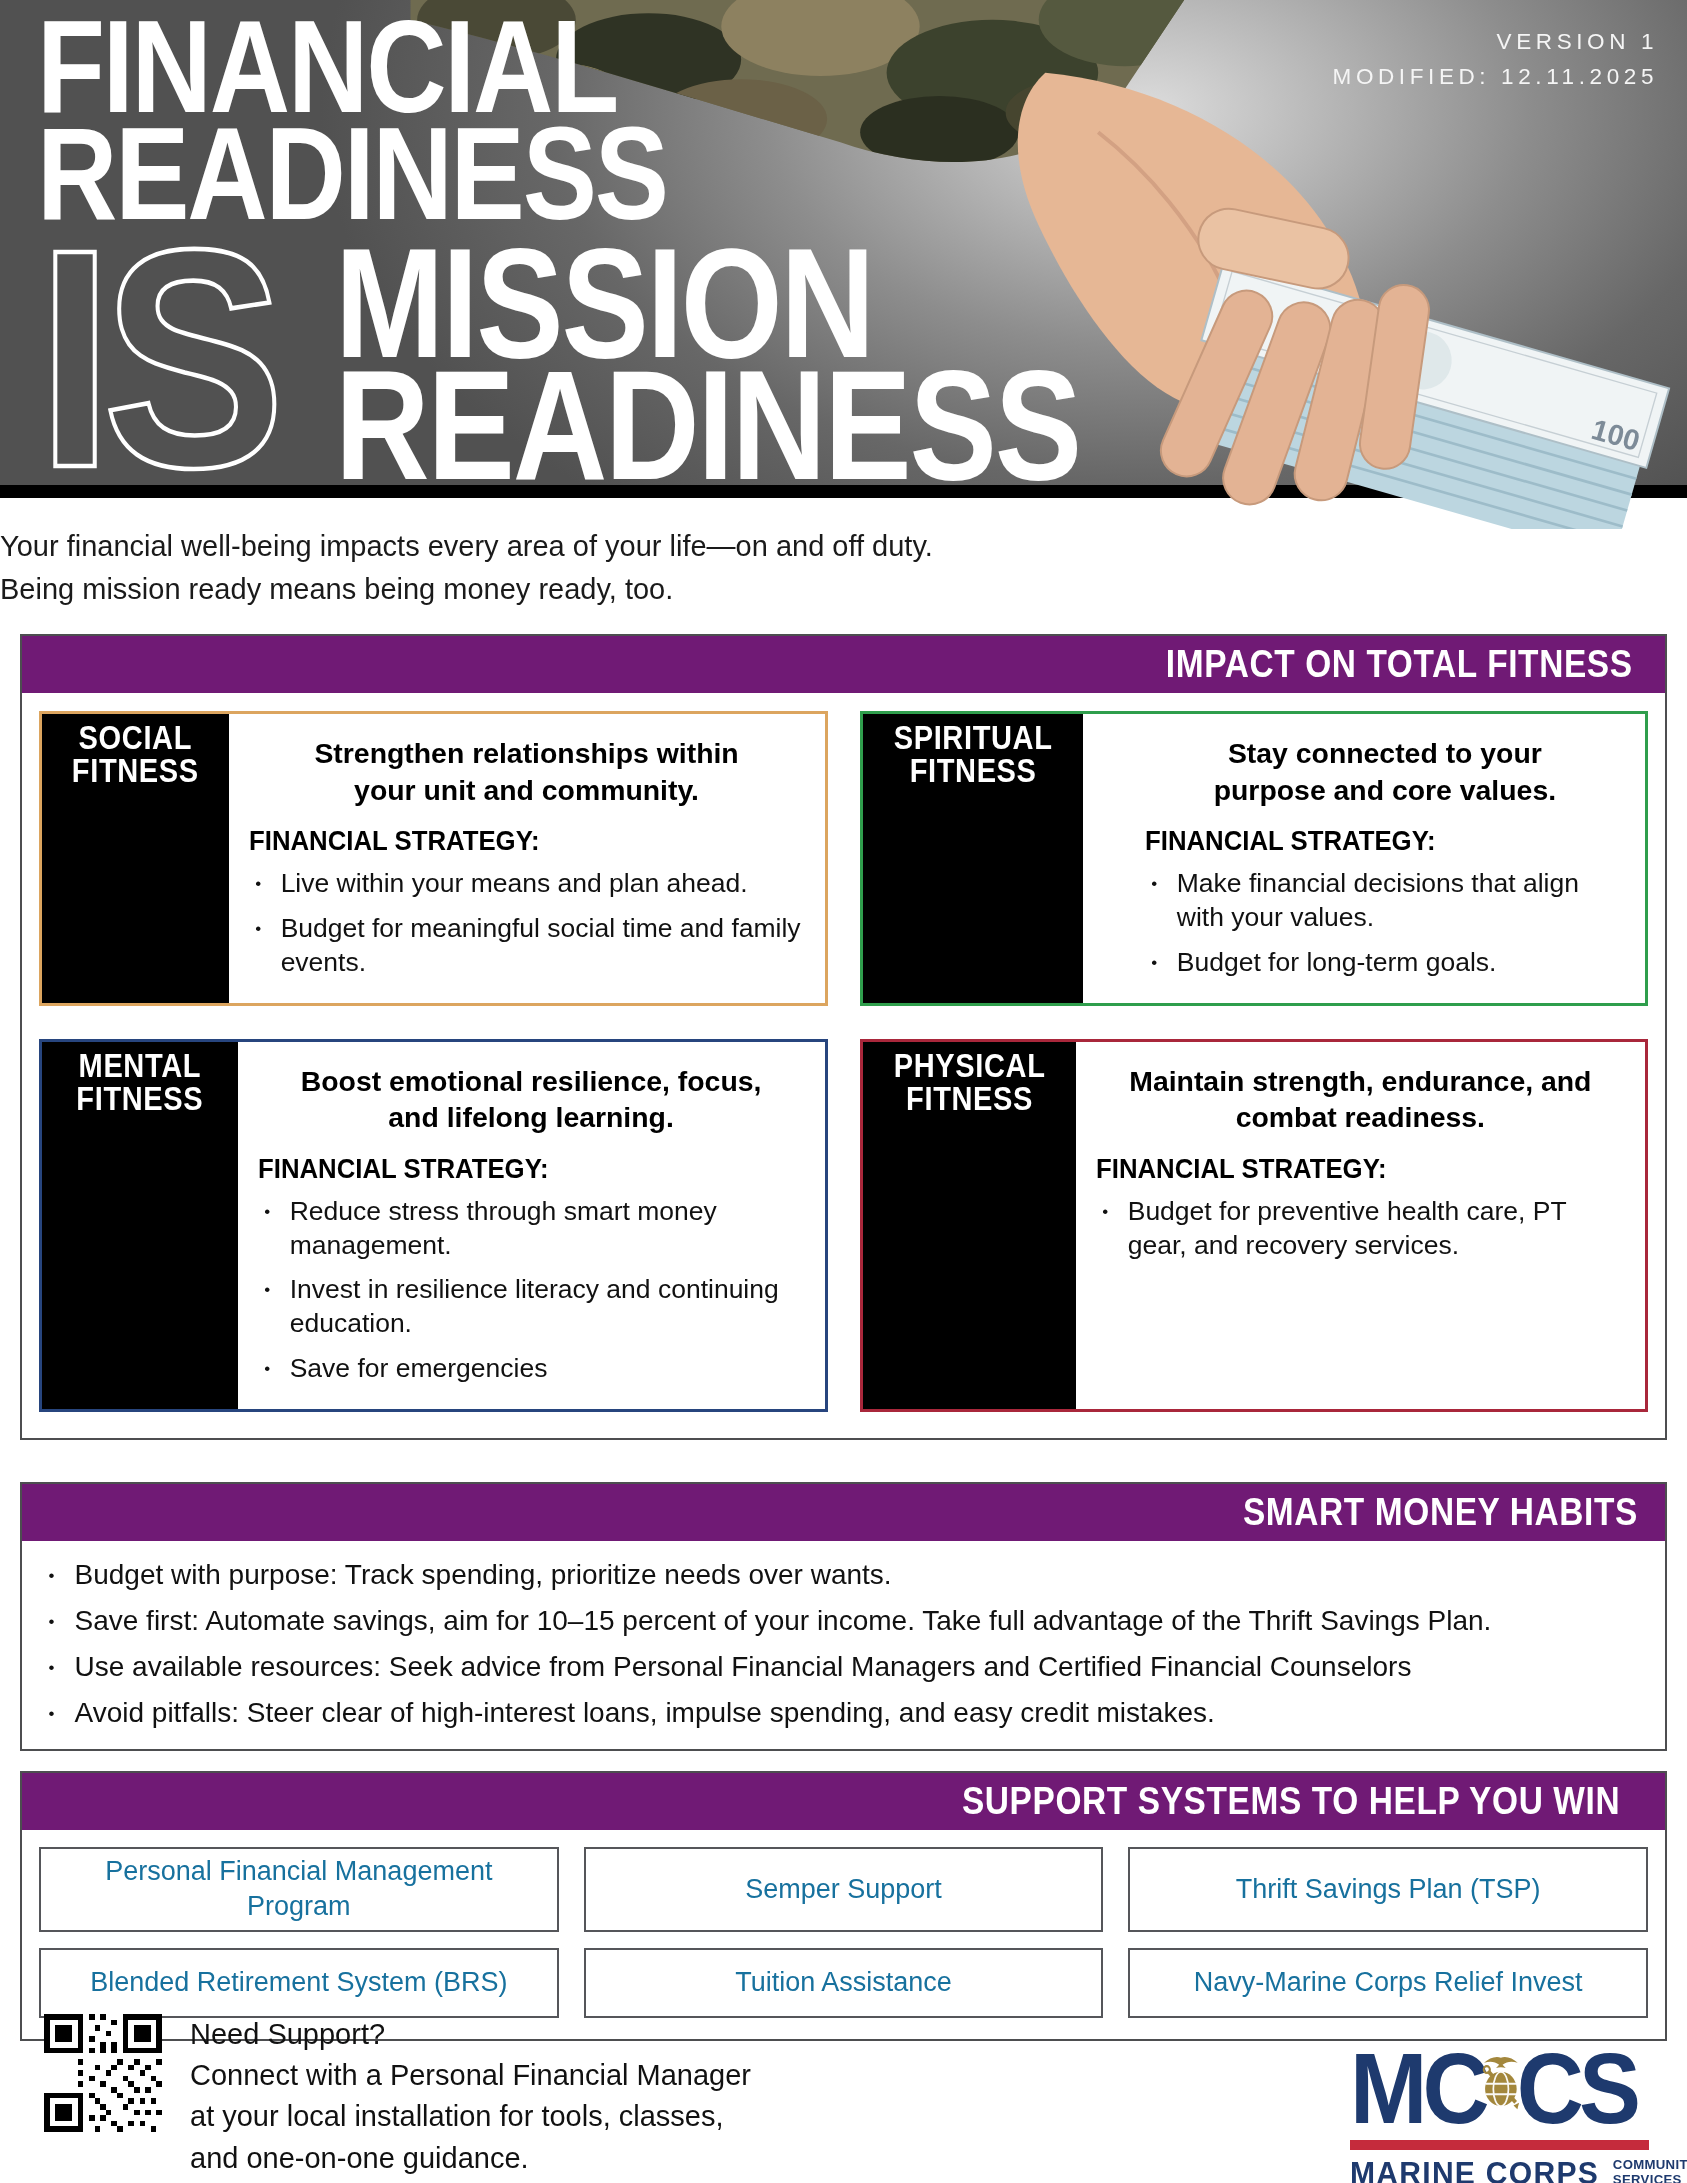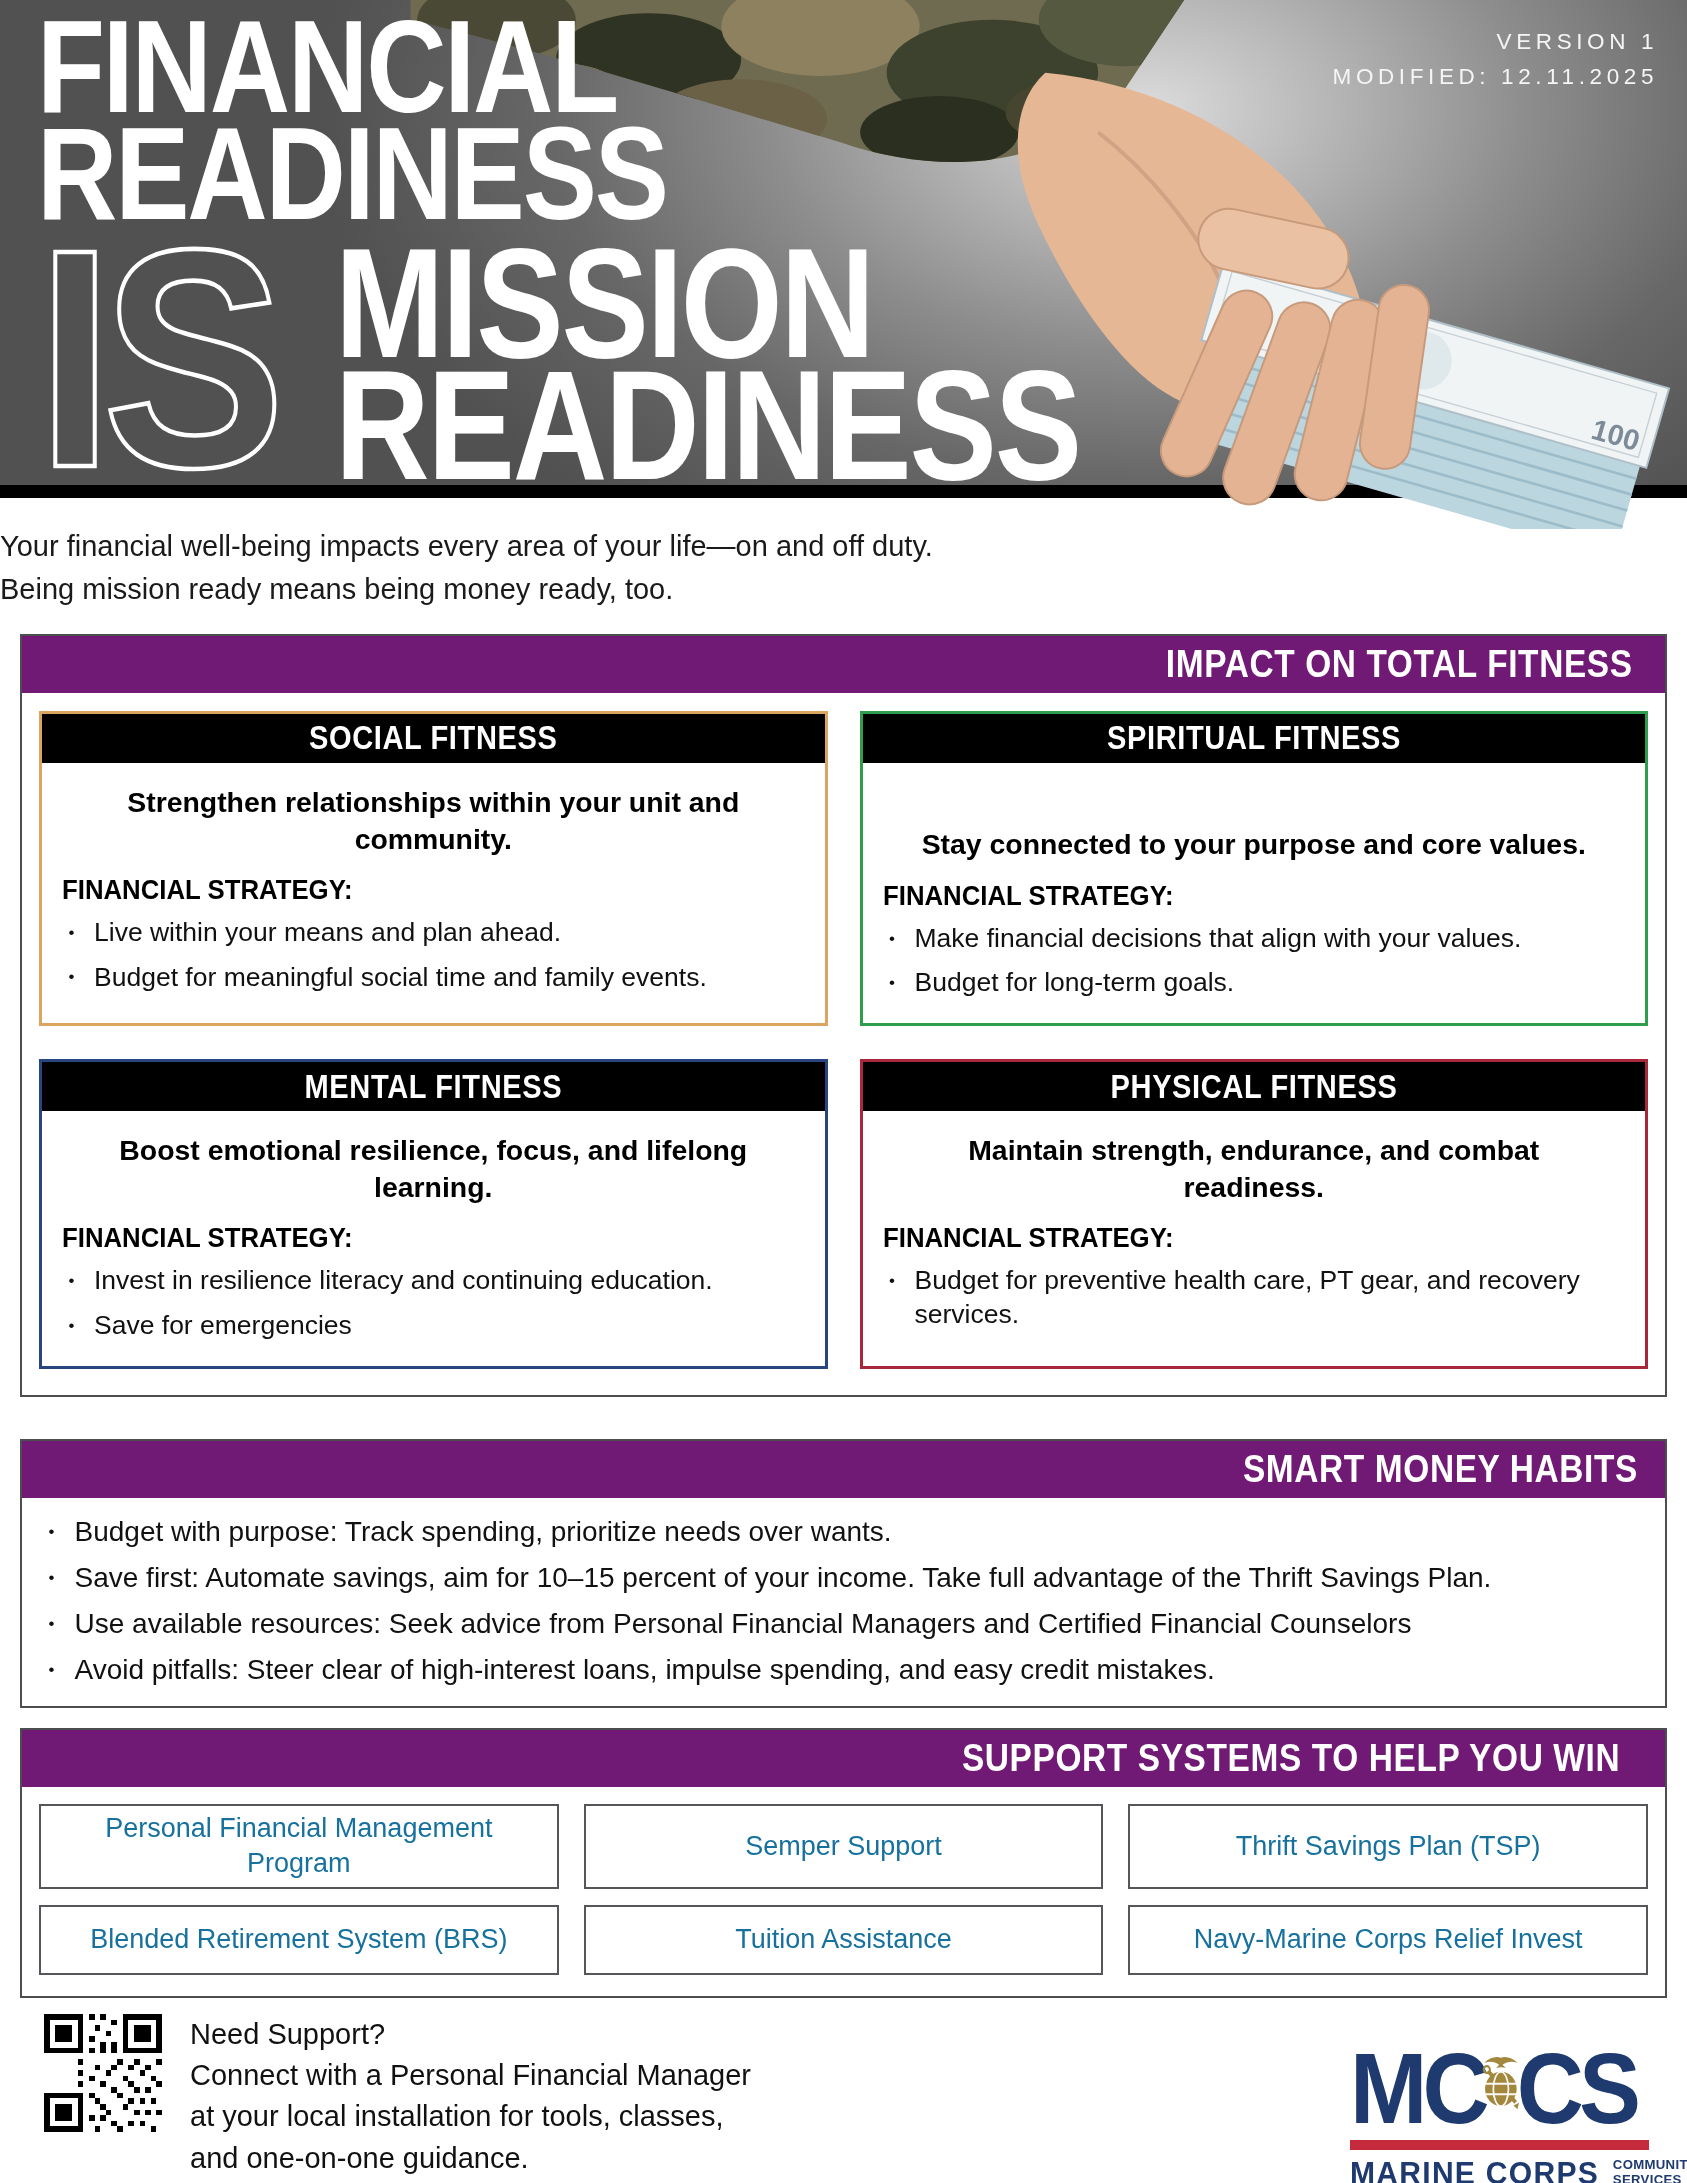--- a/index.html
+++ b/index.html
@@ -64,21 +64,21 @@
     font-weight:700; font-size:38px; padding:8.6px 0 10px; line-height:1;
   }
   .cond { display:inline-block; transform:scaleX(0.88); transform-origin:center; letter-spacing:0.7px; }
   .cond-left { display:inline-block; transform:scaleX(0.92); transform-origin:left center; }
 
   
   .impact-grid {
     display:grid; grid-template-columns:1fr 1fr; gap:33px 32px;
     padding:18.5px 17px 26.5px;
   }
-  .card { border:3.3px solid #000; display:flex; flex-direction:column; background:#fff; }
+  .card { border:3.3px solid #000; display:flex; flex-direction:row; background:#fff; }
   .card-header { background:#000; color:#fff; text-align:center; font-weight:700; font-size:33px; padding:7.3px 0 8.6px; line-height:1; }
   .card-body { padding:6.6px 20px 13.2px; }
   .card-headline {
     font-weight:700; font-size:28.4px; line-height:1.28; text-align:center;
     margin:14.6px 32px 17px; color:#000;
   }
   .strategy { font-weight:700; font-size:28px; margin:0 0 9.3px; color:#000; }
   .bullets { list-style:none; font-size:26.5px; line-height:34px; color:#111; }
   .bullets li { position:relative; padding-left:32px; margin-bottom:10.6px; }
   .bullets li::before {
@@ -234,20 +234,21 @@
       <div class="card" style="border-color: rgb(39, 69, 126);">
         <div class="card-header">
           <span class="cond">MENTAL FITNESS</span>
         </div>
         <div class="card-body">
           <div class="card-headline">Boost emotional resilience, focus, and lifelong learning.</div>
           <div class="strategy">
             <span class="cond-left">FINANCIAL STRATEGY:</span>
           </div>
           <ul class="bullets">
+            <li>Reduce stress through smart money management.</li>
             <li>Invest in resilience literacy and continuing education.</li>
             <li>Save for emergencies</li>
           </ul>
         </div>
       </div>
 
       <div class="card" style="border-color: rgb(169, 39, 59);">
         <div class="card-header">
           <span class="cond">PHYSICAL FITNESS</span>
         </div>

